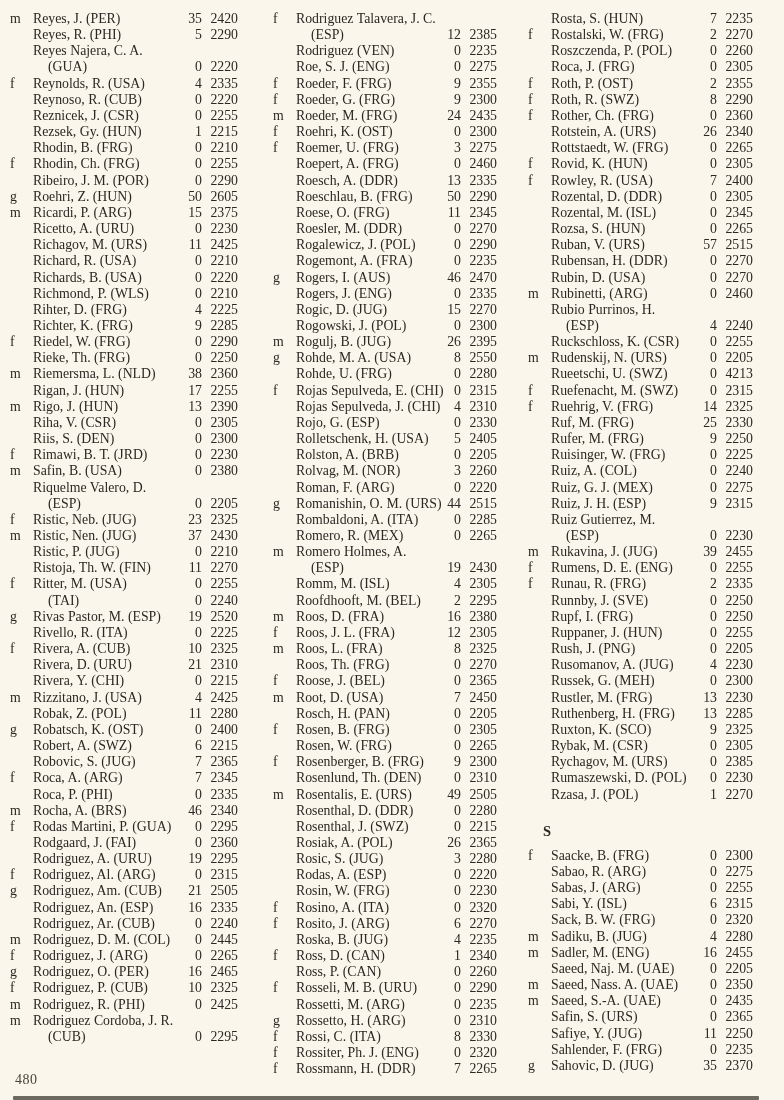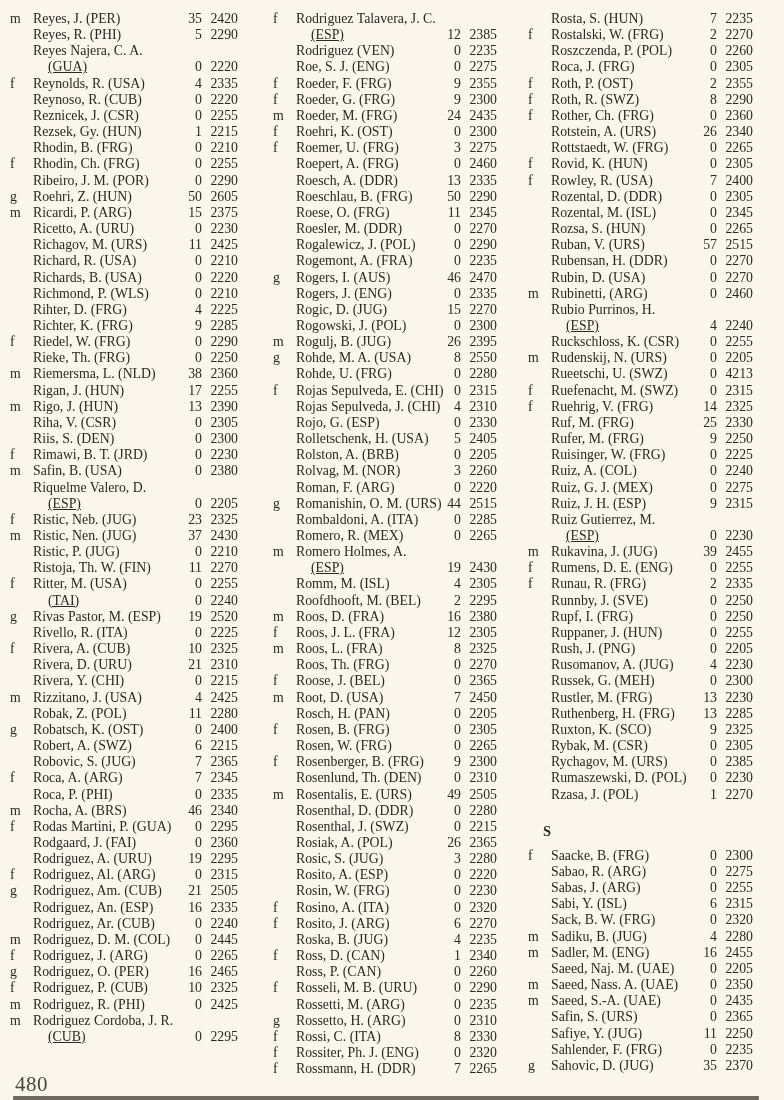--- a/index.html
+++ b/index.html
@@ -41,21 +41,20 @@
     flex: 0 0 23px;
   }
   .n {
     flex: 1 1 auto;
     min-width: 0;
     white-space: nowrap;
     overflow: visible;
   }
   .n.cont {
     padding-left: 15px;
-    text-decoration: underline;
   }
   .g {
     flex: 0 0 30px;
     width: 30px;
     text-align: right;
     white-space: nowrap;
   }
   .r {
     flex: 0 0 36px;
     width: 36px;
@@ -64,21 +63,21 @@
   }
   .section-header {
     font-weight: bold;
     font-size: 14.5px;
     margin: 20px 0 9px 15px;
   }
   .page-number {
     position: absolute;
     left: 15px;
     top: 1072px;
-    font-size: 21px;
+    font-size: 14px;
     color: #4a453c;
     letter-spacing: 0.5px;
   }
   .scan-edge {
     position: absolute;
     left: 13px;
     right: 25px;
     bottom: 0;
     height: 4px;
     background: #3d3931;
@@ -781,21 +780,21 @@
           <span class="r">2365</span>
         </div>
         <div class="row">
           <span class="t"></span>
           <span class="n">Rosic, S. (JUG)</span>
           <span class="g">3</span>
           <span class="r">2280</span>
         </div>
         <div class="row">
           <span class="t"></span>
-          <span class="n">Rosito, A. (ESP)</span>
+          <span class="n">Rodas, A. (ESP)</span>
           <span class="g">0</span>
           <span class="r">2220</span>
         </div>
         <div class="row">
           <span class="t"></span>
           <span class="n">Rosin, W. (FRG)</span>
           <span class="g">0</span>
           <span class="r">2230</span>
         </div>
         <div class="row">

